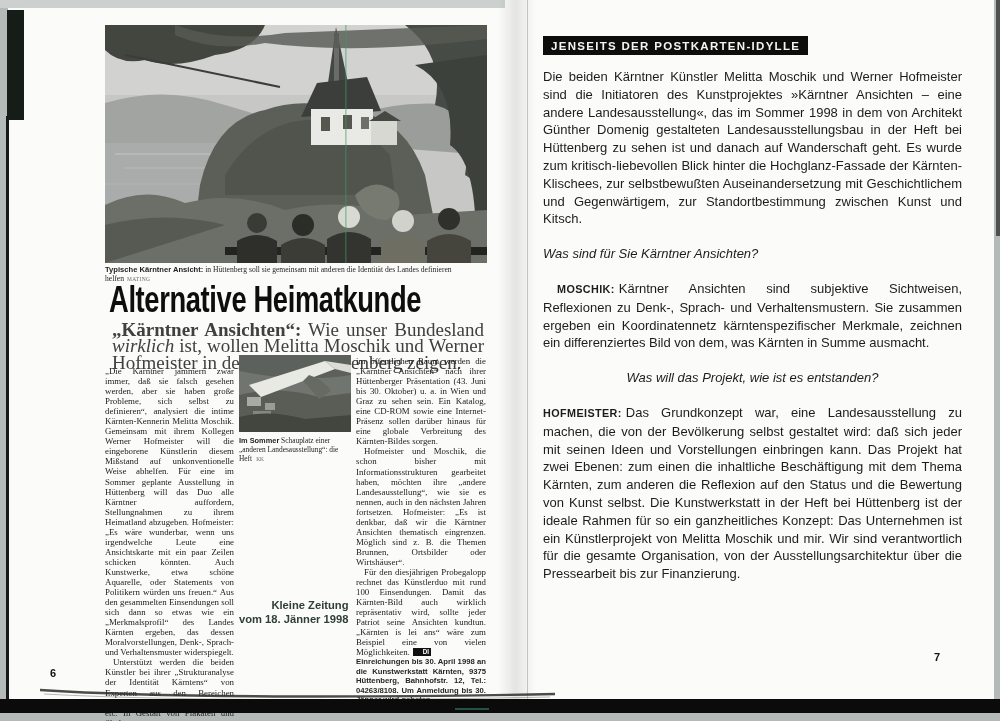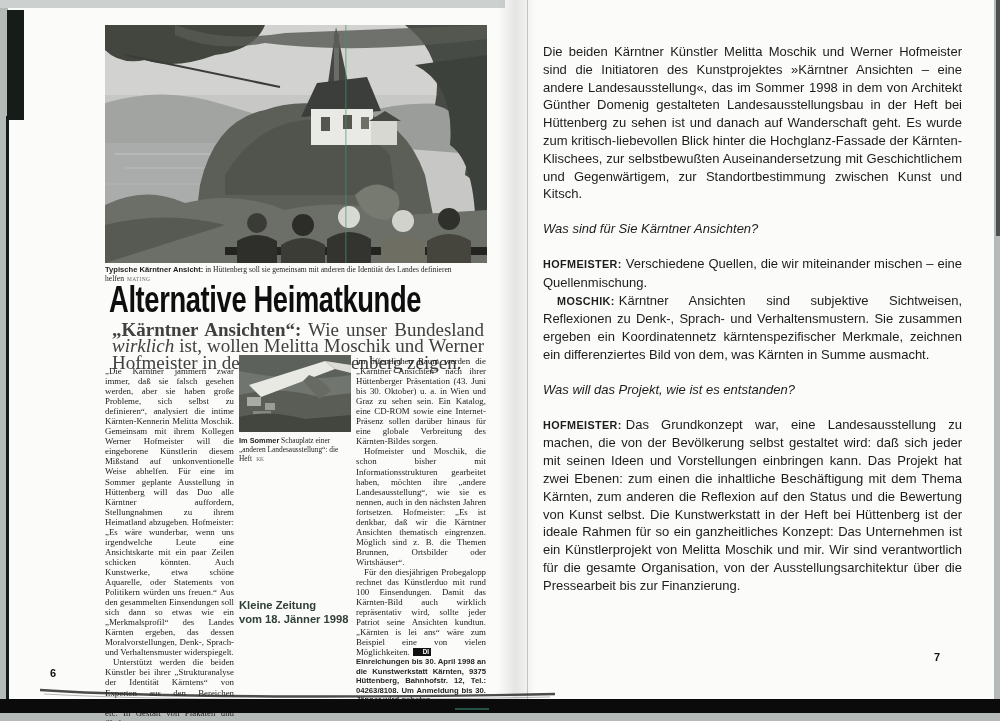--- a/index.html
+++ b/index.html
@@ -69,40 +69,40 @@
   .col2-photo{position:absolute;left:239px;top:355px;width:112px;height:77px;overflow:hidden;background:#70746f;}
   .inset-caption{
     position:absolute;left:239px;top:436px;width:116px;
     font-family:"Liberation Serif","DejaVu Serif",serif;
     font-size:7.4px;line-height:9px;color:#1e1e1e;
   }
   .inset-caption .cap-bold{font-family:"Liberation Sans","DejaVu Sans",sans-serif;font-weight:bold;}
   .inset-caption .cap-credit{font-size:5.5px;color:#6a6a6a;margin-left:4px;}
   .source-note{
     position:absolute;left:239px;top:599px;
-    font-size:11.2px;line-height:13.8px;color:#2f3e36;font-weight:bold;
+    font-size:11.2px;line-height:13.8px;color:#2f3e36;font-weight:bold;text-align:right;
   }
   .pagenum{position:absolute;font-weight:bold;font-size:11px;color:#111;}
   .pagenum-left{left:50px;top:667px;}
   .pagenum-right{left:934px;top:651px;}
 
   
   .rightcol{position:absolute;left:543px;top:30px;width:419px;color:#1c1c1c;}
   .kicker{
     display:inline-block;background:#0d0d0d;color:#f4f4f1;
     font-weight:bold;font-size:11.5px;letter-spacing:1.3px;
     padding:4px 8px 3px;margin:6px 0 0 0;
   }
   .rp-text{font-size:13px;line-height:17.8px;text-align:justify;}
   .intro{}
   .question{font-style:italic;margin-top:17px;margin-bottom:17px;font-size:13px;line-height:17.8px;}
   .answer{margin:0;}
   .answer.indent{text-indent:14px;}
   .answer .speaker{font-weight:bold;font-size:10.8px;letter-spacing:.4px;margin-right:4px;}
-  .answer + .question{}
+  .answer + .question{text-align:center;}
 </style>
 </head>
 <body>
 
 <div class="spread"></div>
 <div class="top-strip"></div>
 <div class="gutter"></div>
 <div class="gutter-line"></div>
 
 <div class="main-photo">
@@ -204,24 +204,26 @@
 <div class="bodycol col3">
   <p>im öffentlichen Raum werden die „Kärntner Ansichten“ nach ihrer Hüttenberger Präsentation (43. Juni bis 30. Oktober) u. a. in Wien und Graz zu sehen sein. Ein Katalog, eine CD-ROM sowie eine Internet-Präsenz sollen darüber hinaus für eine globale Verbreitung des Kärnten-Bildes sorgen.</p>
   <p class="indent">Hofmeister und Moschik, die schon bisher mit Informationsstrukturen gearbeitet haben, möchten ihre „andere Landesausstellung“, wie sie es nennen, auch in den nächsten Jahren fortsetzen. Hofmeister: „Es ist denkbar, daß wir die Kärntner Ansichten thematisch eingrenzen. Möglich sind z. B. die Themen Brunnen, Ortsbilder oder Wirtshäuser“.</p>
   <p class="indent"><span>Für den diesjährigen Probegalopp rechnet das Künstlerduo mit rund 100 Einsendungen. Damit das Kärnten-Bild auch wirklich repräsentativ wird, sollte jeder Patriot seine Ansichten kundtun. „Kärnten is lei ans“ wäre zum Beispiel eine von vielen Möglichkeiten.</span><span class="di-box">DI</span></p>
   <p class="submission">Einreichungen bis 30. April 1998 an die Kunstwerkstatt Kärnten, 9375 Hüttenberg, Bahnhofstr. 12, Tel.: 04263/8108. Um Anmeldung bis 30. Jänner wird gebeten.</p>
 </div>
 
 <div class="pagenum pagenum-left">6</div>
 
 <div class="rightcol">
+  <div>
+    <span class="kicker">JENSEITS DER POSTKARTEN-IDYLLE</span>
+  </div>
   <p class="rp-text intro">Die beiden Kärntner Künstler Melitta Moschik und Werner Hofmeister sind die Initiatoren des Kunstprojektes »Kärntner Ansichten – eine andere Landesausstellung«, das im Sommer 1998 in dem von Architekt Günther Domenig gestalteten Landesausstellungsbau in der Heft bei Hüttenberg zu sehen ist und danach auf Wanderschaft geht. Es wurde zum kritisch-liebevollen Blick hinter die Hochglanz-Fassade der Kärnten-Klischees, zur selbstbewußten Auseinandersetzung mit Geschichtlichem und Gegenwärtigem, zur Standortbestimmung zwischen Kunst und Kitsch.</p>
 
   <p class="question">Was sind für Sie Kärntner Ansichten?</p>
-  <p class="rp-text answer"><span class="speaker">HOFMEISTER:</span><span>Verschiedene Quellen, die wir miteinander mischen – eine Quellenmischung.</span></p>
   <p class="rp-text answer indent"><span class="speaker">MOSCHIK:</span><span>Kärntner Ansichten sind subjektive Sichtweisen, Reflexionen zu Denk-, Sprach- und Verhaltensmustern. Sie zusammen ergeben ein Koordinatennetz kärntenspezifischer Merkmale, zeichnen ein differenziertes Bild von dem, was Kärnten in Summe ausmacht.</span></p>
 
   <p class="question">Was will das Projekt, wie ist es entstanden?</p>
   <p class="rp-text answer"><span class="speaker">HOFMEISTER:</span><span>Das Grundkonzept war, eine Landesausstellung zu machen, die von der Bevölkerung selbst gestaltet wird: daß sich jeder mit seinen Ideen und Vorstellungen einbringen kann. Das Projekt hat zwei Ebenen: zum einen die inhaltliche Beschäftigung mit dem Thema Kärnten, zum anderen die Reflexion auf den Status und die Bewertung von Kunst selbst. Die Kunstwerkstatt in der Heft bei Hüttenberg ist der ideale Rahmen für so ein ganzheitliches Konzept: Das Unternehmen ist ein Künstlerprojekt von Melitta Moschik und mir. Wir sind verantwortlich für die gesamte Organisation, von der Ausstellungsarchitektur über die Pressearbeit bis zur Finanzierung.</span></p>
 </div>
 
 <div class="pagenum pagenum-right">7</div>
 
 <div class="scan-mark-topleft"></div>
 <div class="scan-line-left"></div>

